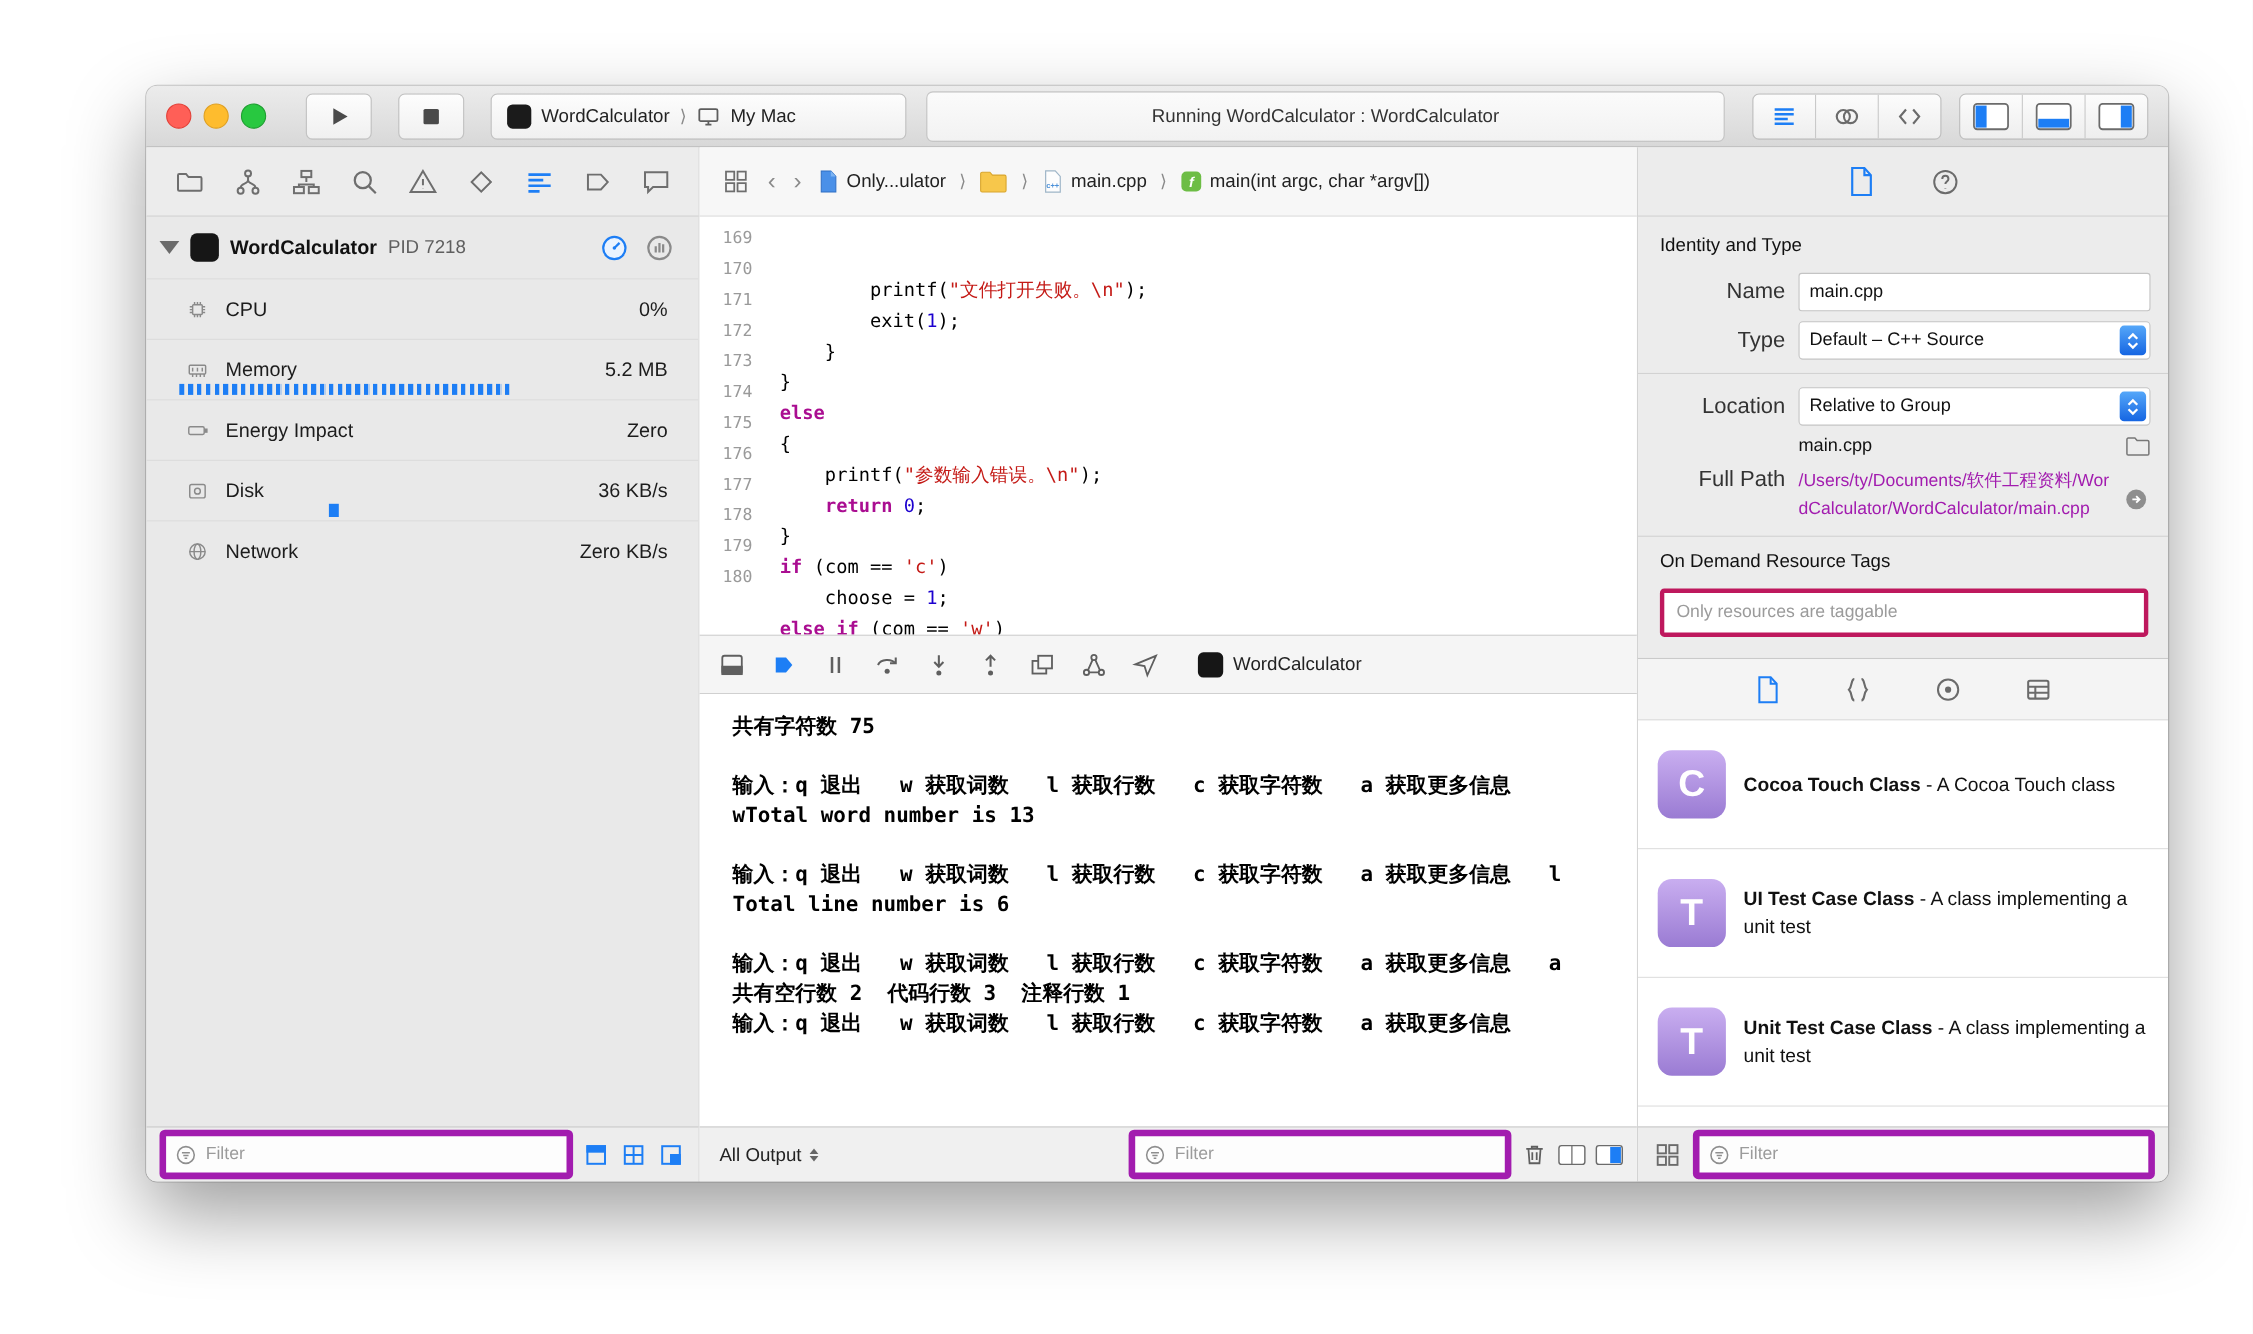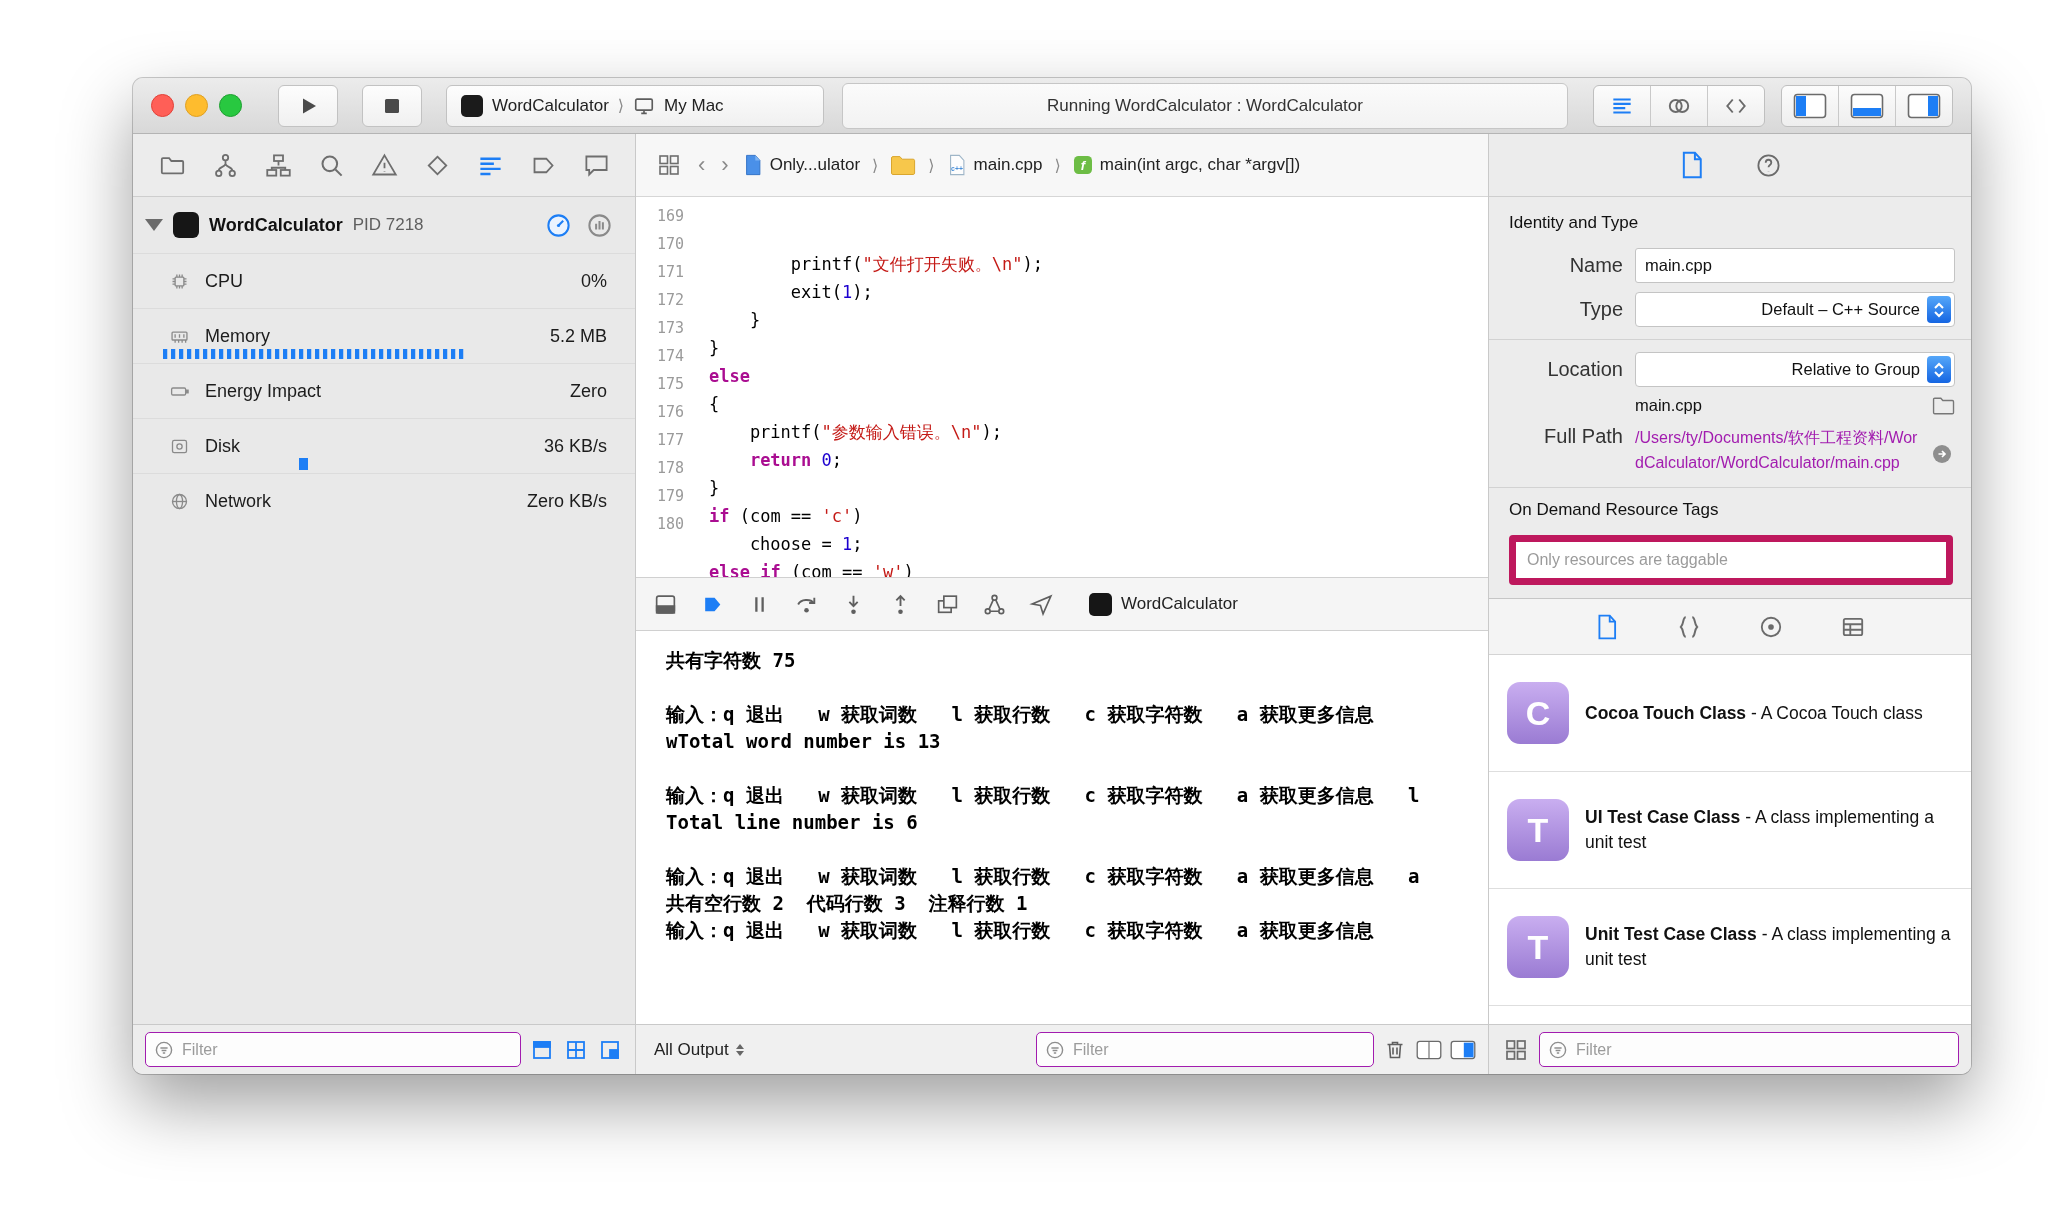--- a/index.html
+++ b/index.html
@@ -40,21 +40,21 @@
   .proc-name{font-weight:bold;font-size:18px;color:#111;}
   .proc-pid{font-size:17px;color:#5f5f5f;}
   .proc-gauges{margin-left:auto;display:flex;gap:14px;align-items:center;}
   .gauge-row{height:54px;display:flex;align-items:center;padding:0 28px 0 36px;gap:15px;border-top:1px solid #dcdcdc;position:relative;}
   .gauge-label{font-size:18px;color:#1c1c1c;}
   .gauge-value{margin-left:auto;font-size:18px;color:#1c1c1c;}
   .mem-bar{position:absolute;left:30px;bottom:4px;width:302px;height:10px;background:repeating-linear-gradient(90deg,#1d7ef5 0 4px,rgba(29,126,245,.25) 4px 5px,transparent 5px 8px);}
   .disk-tick{position:absolute;left:166px;bottom:3px;width:9px;height:12px;background:#1d7ef5;}
   
   .bottombar{flex:0 0 49px;border-top:1px solid #c9c9c9;display:flex;align-items:center;padding:0 12px;gap:8px;background:#ededed;}
-  .filter-field{flex:1;height:33px;border:1px solid #a21caf;border-radius:5px;background:#fdfdfd;display:flex;align-items:center;padding:0 8px;gap:6px;min-width:0;}
+  .filter-field{flex:1;height:33px;border:6px solid #a21caf;border-radius:5px;background:#fdfdfd;display:flex;align-items:center;padding:0 8px;gap:6px;min-width:0;}
   .filter-field input{border:none;outline:none;background:transparent;font-size:16px;color:#333;flex:1;min-width:0;font-family:inherit;}
   .filter-field input::placeholder{color:#9b9b9b;}
   .mini-btn{width:26px;height:26px;display:flex;align-items:center;justify-content:center;flex:0 0 26px;}
   
   .jumpbar{flex:0 0 62px;border-bottom:1px solid #d6d6d6;background:#f7f7f7;display:flex;align-items:center;padding:0 18px;gap:12px;font-size:17px;color:#222;white-space:nowrap;overflow:hidden;}
   .jump-crumb{display:flex;align-items:center;gap:7px;}
   .histchev{color:#8a8a8a;font-size:22px;line-height:1;padding:0 2px;}
   .code-area{flex:0 0 375px;overflow:hidden;background:#fff;font-family:"DejaVu Sans Mono","Liberation Mono",monospace;font-size:17px;padding-top:5px;}
   .code-line{display:flex;height:28px;line-height:28px;white-space:pre;flex-direction:column;}
   .lnum{flex:0 0 48px;width:48px;text-align:right;color:#9a9a9a;font-size:15px;}
@@ -75,29 +75,29 @@
   .stepper .up{border-bottom:5px solid #666;}
   .stepper .dn{border-top:5px solid #666;}
   .console-filter{flex:0 0 320px;margin-left:auto;}
   
   .insp-tabbar{flex:0 0 62px;border-bottom:1px solid #cecece;display:flex;align-items:center;justify-content:center;gap:46px;background:#ececec;}
   .insp-content{flex:0 0 385px;overflow:hidden;padding:16px 16px 0 20px;background:#ececec;position:relative;}
   .insp-h{font-weight:normal;font-size:17px;color:#111;margin-bottom:15px;}
   .form-row{display:flex;align-items:center;margin-bottom:9px;}
   .form-label{flex:0 0 126px;width:126px;text-align:right;font-size:20px;color:#333;padding-right:12px;box-sizing:border-box;}
   .form-input{flex:1;height:33px;background:#fff;border:1px solid #c4c4c4;border-radius:3px;padding:0 9px;font-size:16.5px;color:#111;font-family:inherit;outline:none;min-width:0;}
-  .form-popup{flex:1;height:33px;background:#fff;border:1px solid #c4c4c4;border-radius:4px;display:flex;align-items:center;padding:0 34px 0 9px;font-size:16.5px;color:#111;position:relative;min-width:0;white-space:nowrap;overflow:hidden;justify-content:flex-end;}
+  .form-popup{flex:1;height:33px;background:#fff;border:1px solid #c4c4c4;border-radius:4px;display:flex;align-items:center;padding:0 34px 0 9px;font-size:16.5px;color:#111;position:relative;min-width:0;white-space:nowrap;overflow:hidden;}
   .popup-stepper{position:absolute;right:3px;top:3px;bottom:3px;width:24px;border-radius:4px;background:linear-gradient(#55a7f9,#1565e2);display:flex;align-items:center;justify-content:center;}
   .insp-sep{height:1px;background:#d2d2d2;margin:12px -16px 12px -20px;}
   .file-row{display:flex;align-items:center;margin:2px 0 10px 0;}
   .file-row .fname{margin-left:126px;font-size:16.5px;color:#111;flex:1;}
   .path-row{display:flex;margin-bottom:4px;position:relative;}
   .path-text{flex:1;font-size:16px;color:#a21caf;line-height:25px;word-break:break-all;padding-right:34px;}
   .path-arrow{position:absolute;right:2px;bottom:10px;}
-  .odr-field{height:36px;background:#fff;border:7px solid #be185d;border-radius:4px;display:flex;align-items:center;padding:0 9px;margin-right:2px;}
+  .odr-field{height:36px;background:#fff;border:4px solid #be185d;border-radius:4px;display:flex;align-items:center;padding:0 9px;margin-right:2px;}
   .odr-field input{border:none;outline:none;flex:1;font-size:16px;color:#333;font-family:inherit;background:transparent;min-width:0;}
   .odr-field input::placeholder{color:#9b9b9b;}
   .lib-tabbar{flex:0 0 55px;border-top:1px solid #c6c6c6;border-bottom:1px solid #d4d4d4;background:#f4f4f4;display:flex;align-items:center;justify-content:center;gap:52px;}
   .lib-list{flex:1;background:#fff;overflow:hidden;}
   .lib-item{display:flex;align-items:center;gap:16px;padding:0 18px;height:117px;border-bottom:1px solid #dedede;box-sizing:border-box;}
   .lib-icon{width:62px;height:62px;flex:0 0 62px;border-radius:13px;background:linear-gradient(#c9aef0,#9a7bd3);color:#fff;font-weight:bold;font-size:34px;display:flex;align-items:center;justify-content:center;}
   .lib-text{font-size:17.5px;color:#111;line-height:25px;}
   .lib-item.partial{height:60px;border-bottom:none;align-items:flex-start;padding-top:18px;}
   .grid-btn{width:30px;height:30px;display:flex;align-items:center;justify-content:center;flex:0 0 30px;}
   svg{display:block;}

